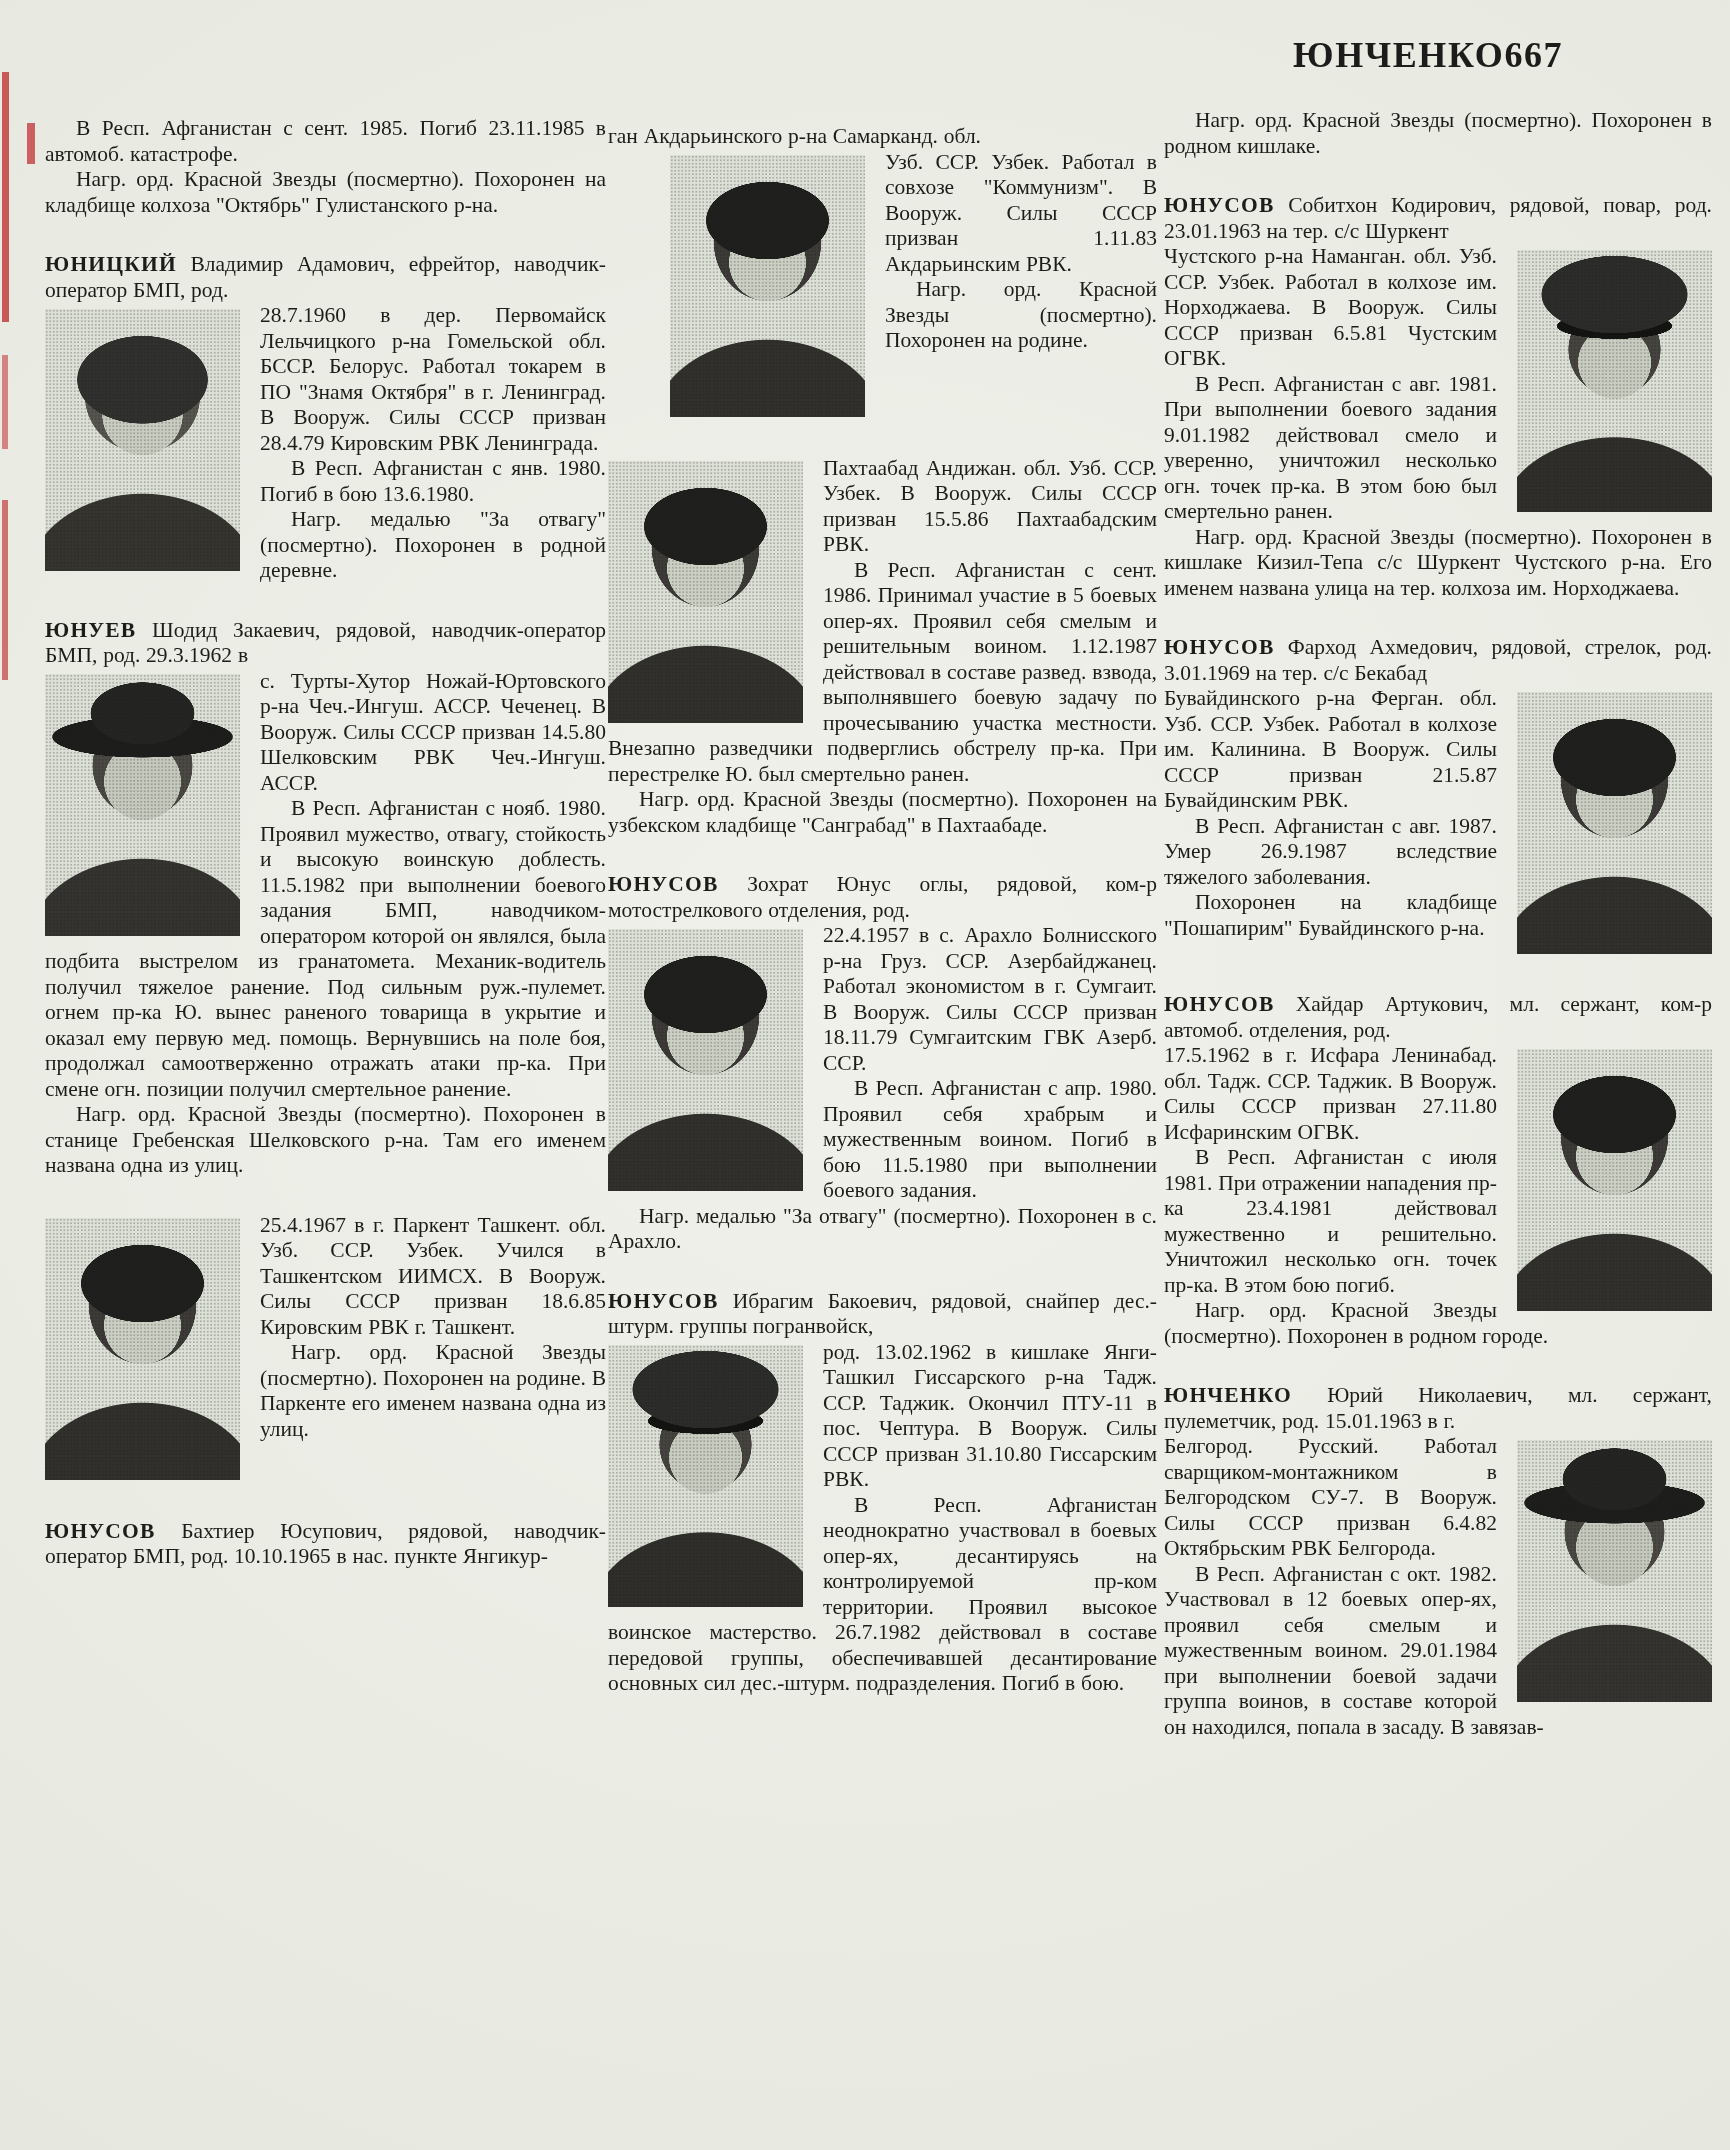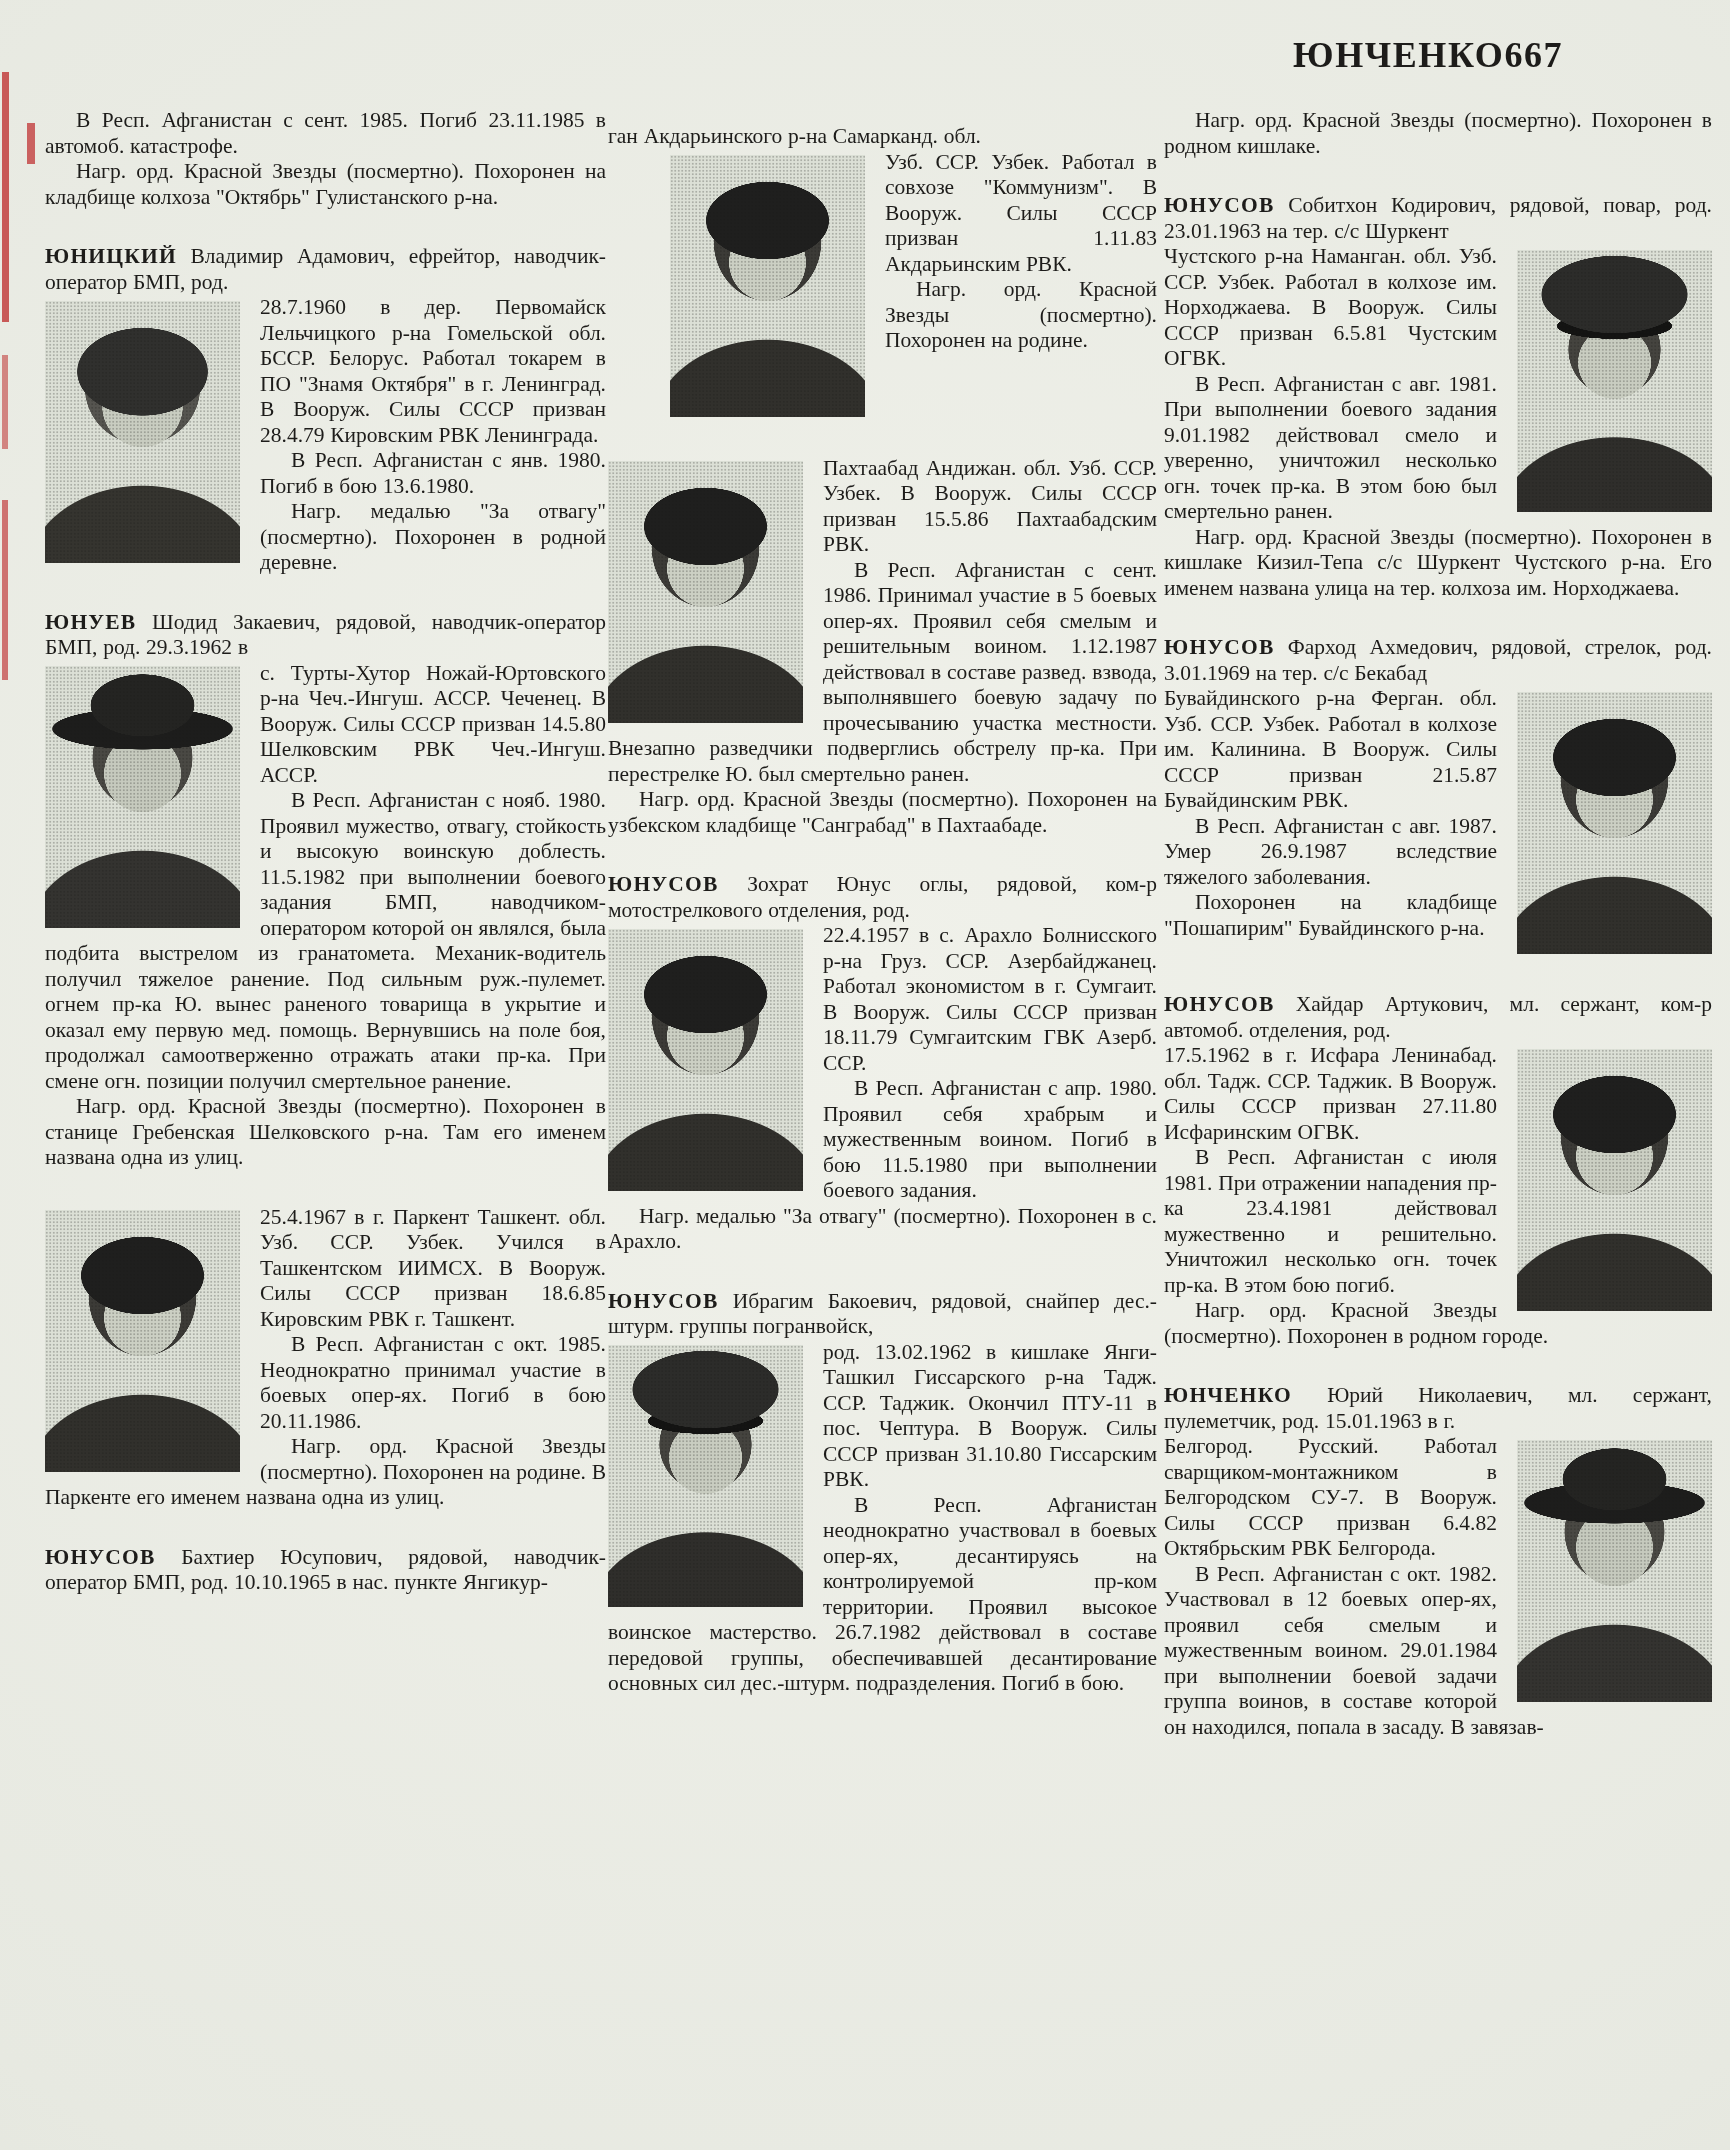--- a/index.html
+++ b/index.html
@@ -18,21 +18,21 @@
     padding-left:129px; box-sizing:border-box;
     font-weight:bold; font-size:36px; letter-spacing:1.6px;
   }
   .col {
     position:absolute; top:108px;
     font-size:21.5px; line-height:25.5px;
     text-align:justify;
     hyphens:auto; -webkit-hyphens:auto;
     word-spacing:0.4px;
   }
-  .col-0 { left:45px;   width:561px; }
+  .col-0 { left:45px;   width:561px;margin-top:8px; }
   .col-1 { left:608px;  width:549px; }
   .col-2 { left:1164px; width:548px; }
   p { margin:0; text-indent:31px; }
   p.noindent, p.headp { text-indent:0; }
   .entry { margin-top:34px; }
   .entry.cont { margin-top:16px; }
   b.surname { letter-spacing:1.2px; }
   .photo {
     float:left; width:195px; height:262px;
     margin:5.5px 20px 4.7px 0;
@@ -101,21 +101,20 @@
       <p class="headp"><b class="surname">ЮНУЕВ</b> Шодид Закаевич, рядовой, наводчик-оператор БМП, род. 29.3.1962 в</p>
       <div class="photo v-hat"></div>
       <p class="noindent">с. Турты-Хутор Ножай-Юртовского р-на Чеч.-Ингуш. АССР. Чеченец. В Вооруж. Силы СССР призван 14.5.80 Шелковским РВК Чеч.-Ингуш. АССР.</p>
       <p>В Респ. Афганистан с нояб. 1980. Проявил мужество, отвагу, стойкость и высокую воинскую доблесть. 11.5.1982 при выполнении боевого задания БМП, наводчиком-оператором которой он являлся, была подбита выстрелом из гранатомета. Механик-водитель получил тяжелое ранение. Под сильным руж.-пулемет. огнем пр-ка Ю. вынес раненого товарища в укрытие и оказал ему первую мед. помощь. Вернувшись на поле боя, продолжал самоотверженно отражать атаки пр-ка. При смене огн. позиции получил смертельное ранение.</p>
       <p>Нагр. орд. Красной Звезды (посмертно). Похоронен в станице Гребенская Шелковского р-на. Там его именем названа одна из улиц.</p>
       <div class="clr"></div>
     </div>
     <div class="entry">
       <div class="photo v-dark"></div>
       <p class="noindent">25.4.1967 в г. Паркент Ташкент. обл. Узб. ССР. Узбек. Учился в Ташкентском ИИМСХ. В Вооруж. Силы СССР призван 18.6.85 Кировским РВК г. Ташкент.</p>
-      <p>В Респ. Афганистан с окт. 1985. Неоднократно принимал участие в боевых опер-ях. Погиб в бою 20.11.1986.</p>
       <p>Нагр. орд. Красной Звезды (посмертно). Похоронен на родине. В Паркенте его именем названа одна из улиц.</p>
       <div class="clr"></div>
     </div>
     <div class="entry">
       <p class="headp"><b class="surname">ЮНУСОВ</b> Бахтиер Юсупович, рядовой, наводчик-оператор БМП, род. 10.10.1965 в нас. пункте Янгикур-</p>
       <div class="clr"></div>
     </div>
   </div>
 <div class="col col-1">
     <div class="entry cont">

